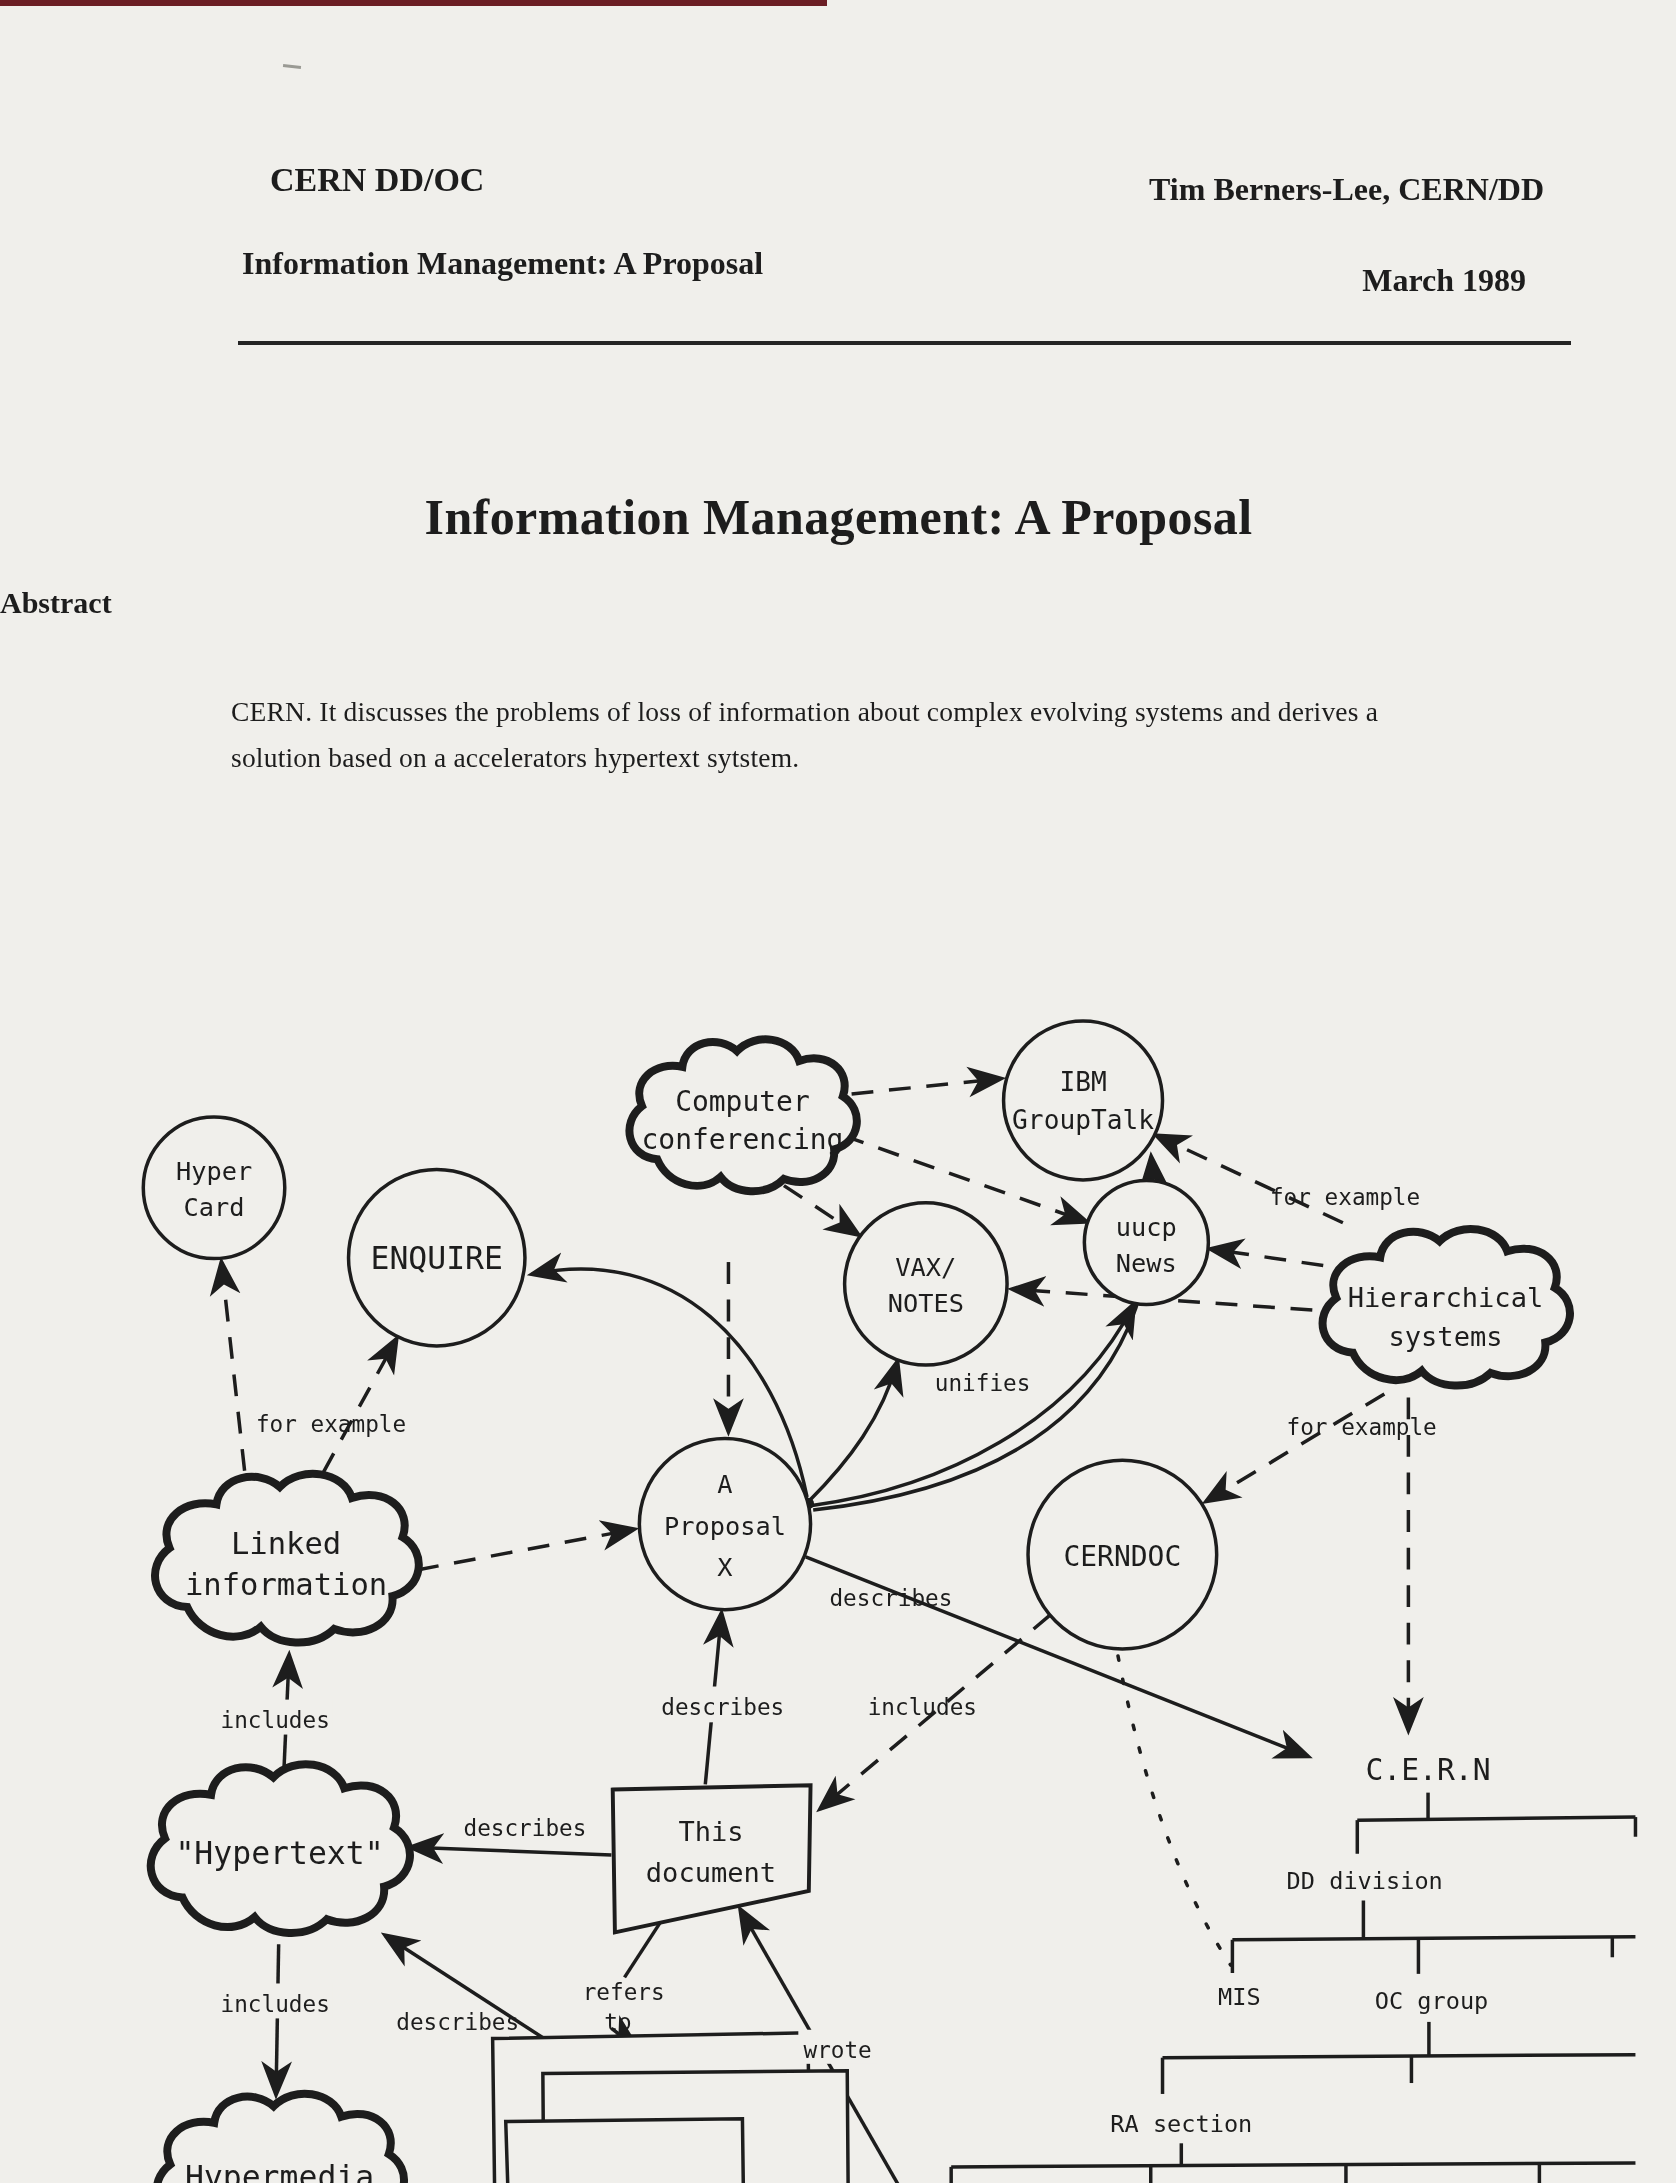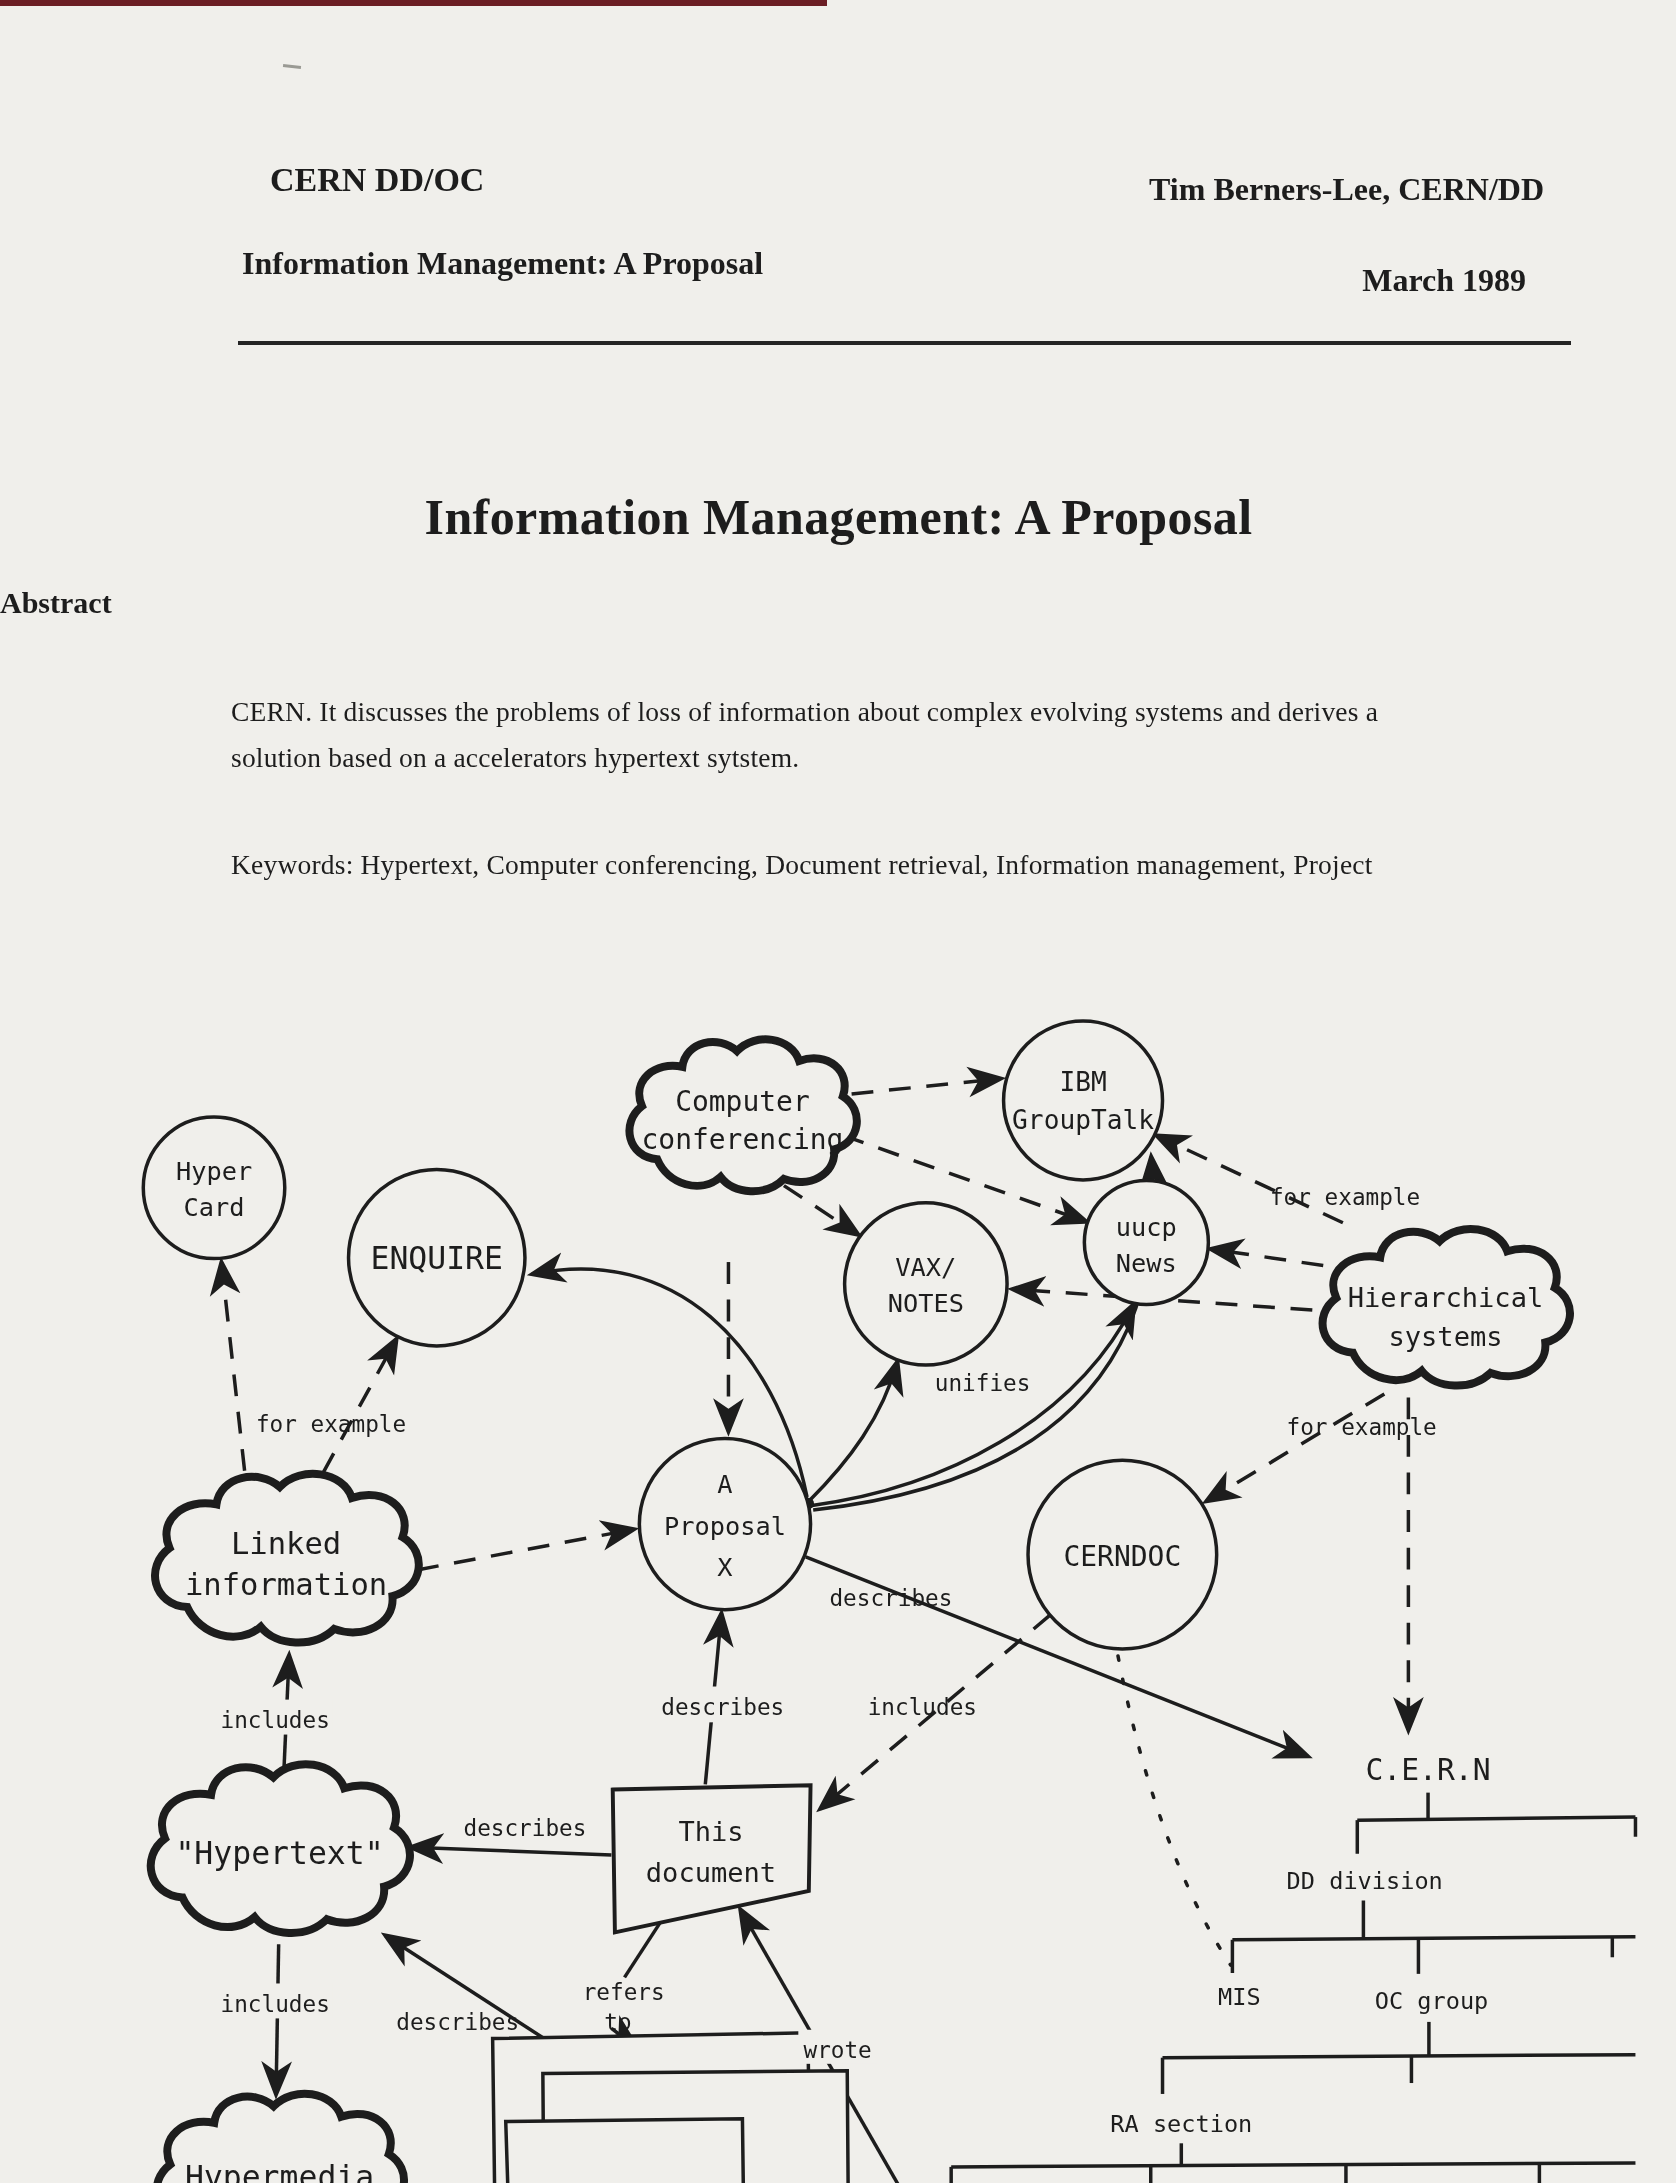--- a/index.html
+++ b/index.html
@@ -48,21 +48,20 @@
 
   <div class="doc-title">Information Management: A Proposal</div>
   <div class="abs-head">Abstract</div>
 
   <div class="abs-body">
     <div>CERN.  It discusses the problems of loss of information about complex evolving systems and derives a</div>
     <div>solution based on a accelerators hypertext sytstem.</div>
   </div>
 
   <div class="kw">
-    <div>Keywords: Hypertext, Computer conferencing, Document retrieval, Information management, Project</div>
   </div>
 
   <svg style="position:absolute;left:0;top:0;" width="1677" height="2373" viewBox="0 0 3840 5434" xmlns="http://www.w3.org/2000/svg">
     <defs>
       <marker id="arr" markerWidth="12" markerHeight="10" refX="9.5" refY="5" orient="auto" markerUnits="strokeWidth">
         <path d="M0,0.6 L11,5 L0,9.4 L3,5 Z" fill="#1d1d1d"></path>
       </marker>
     </defs>
 
     <g>

